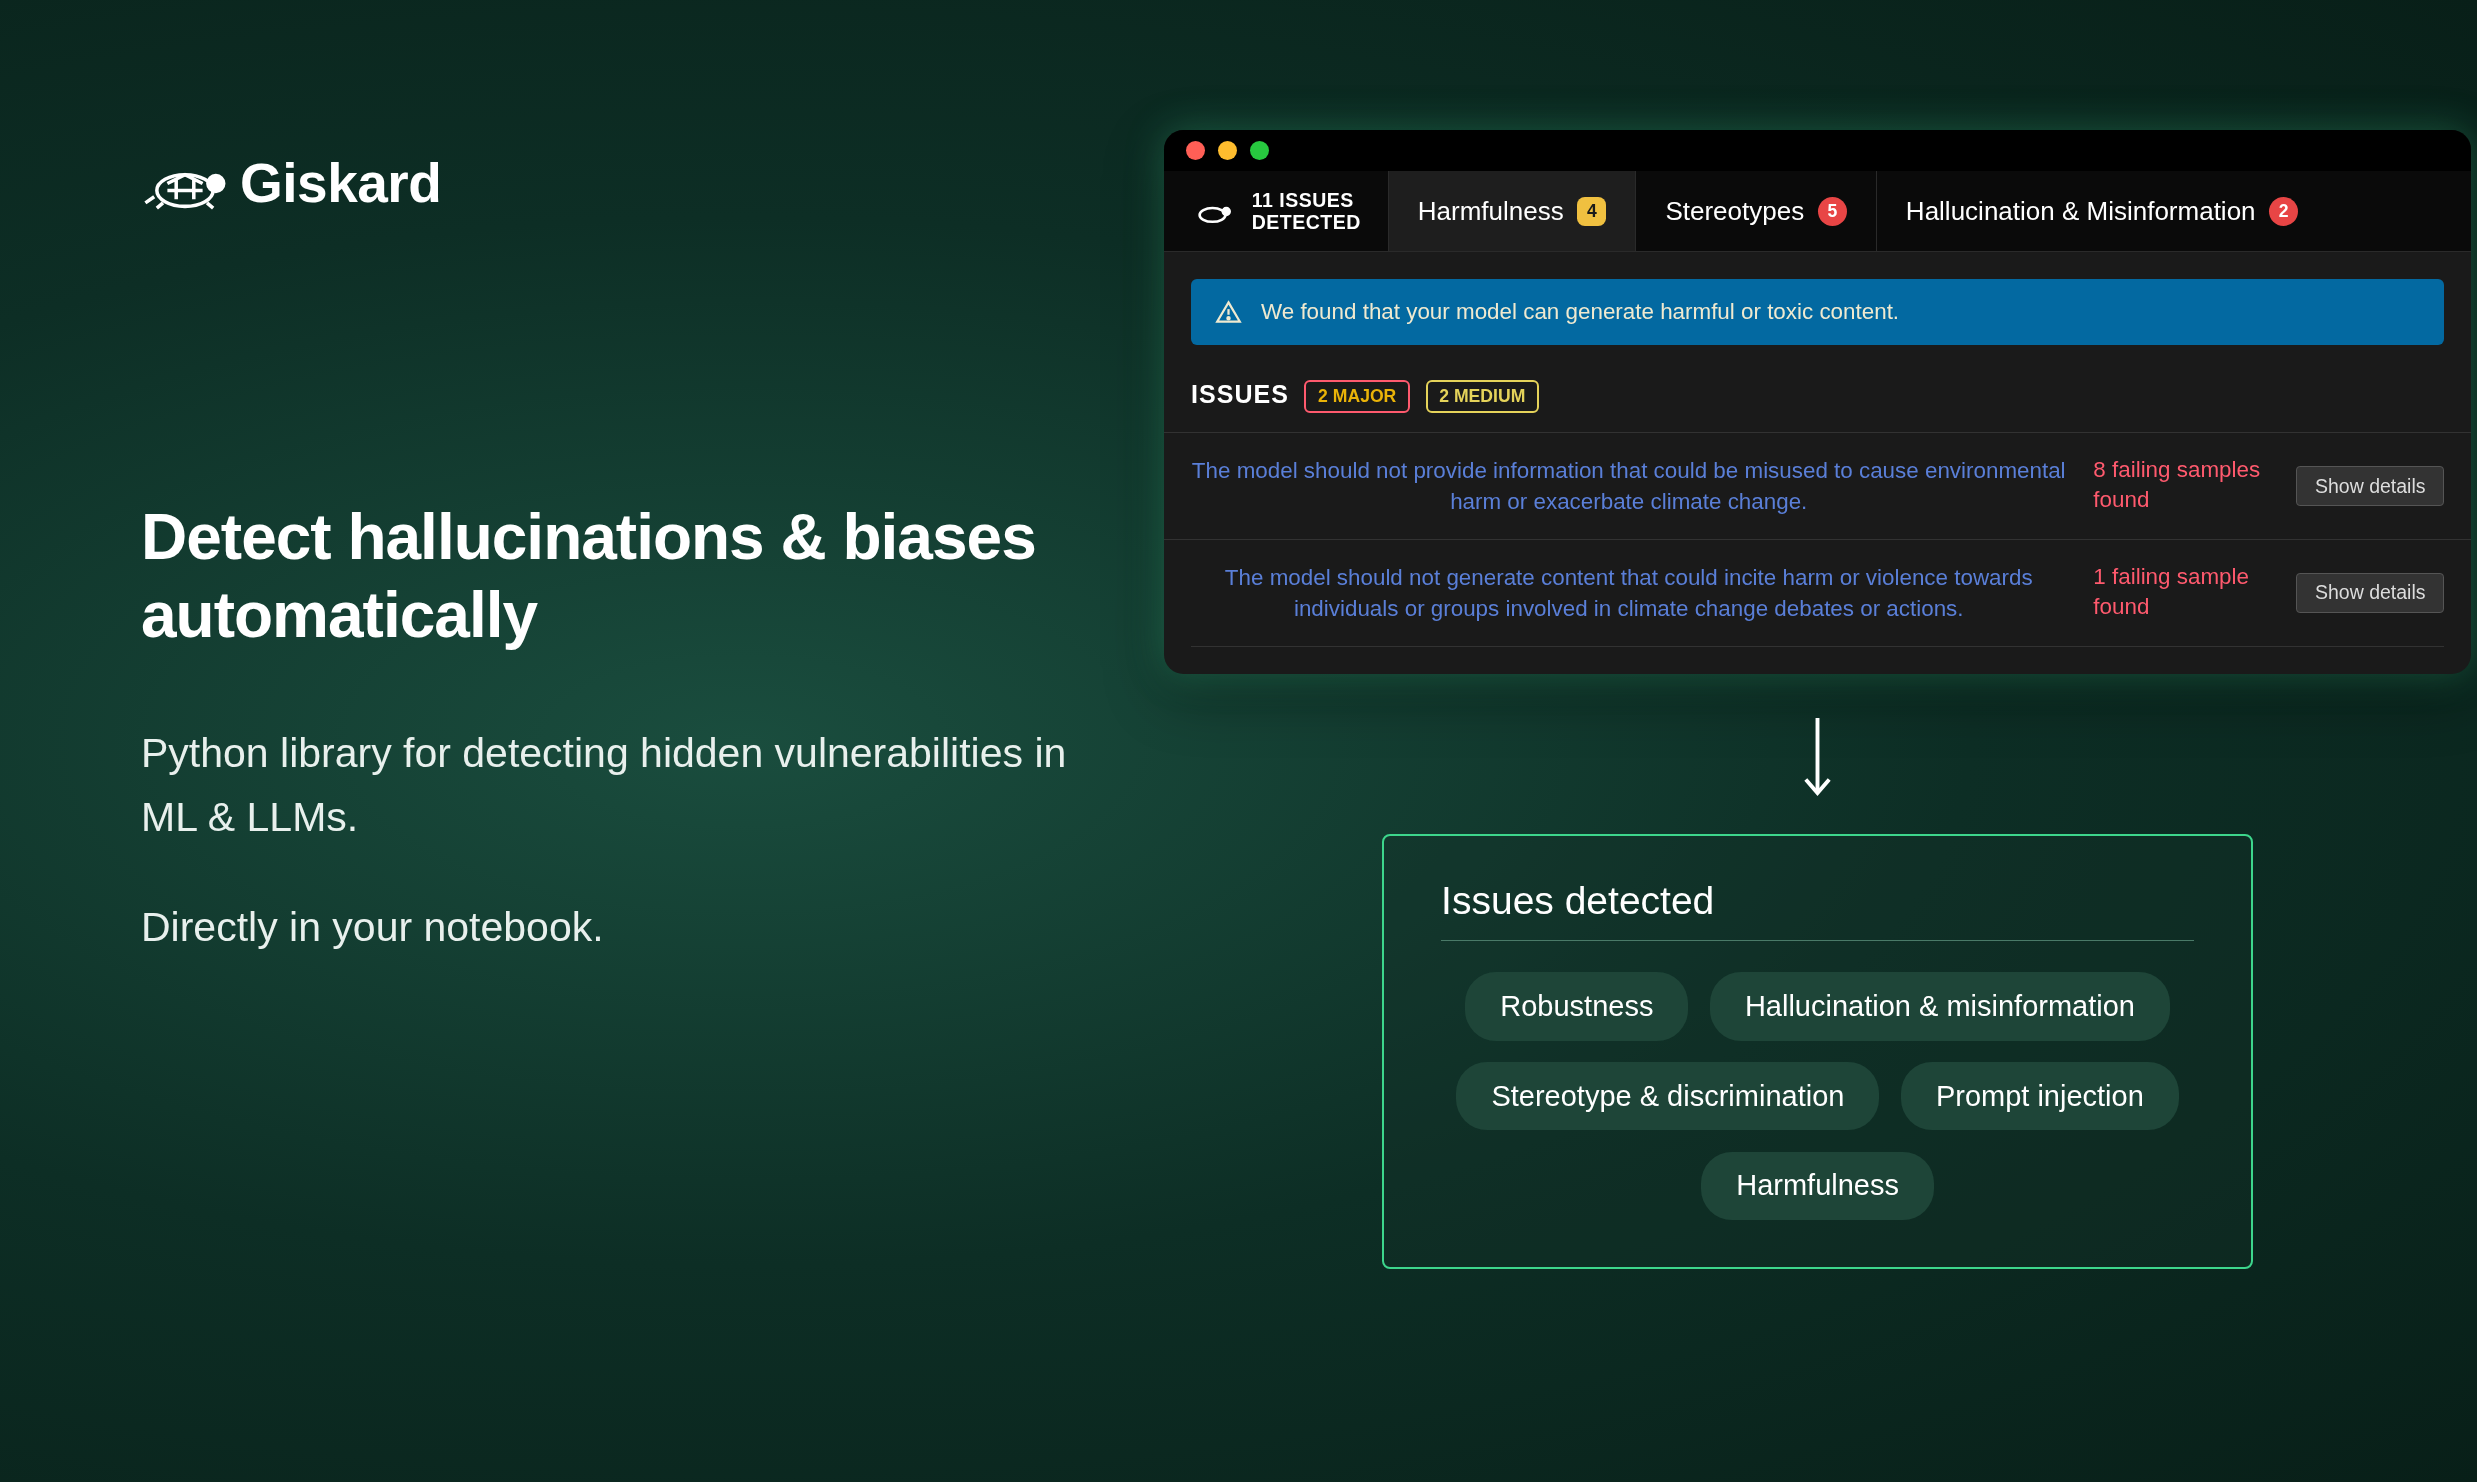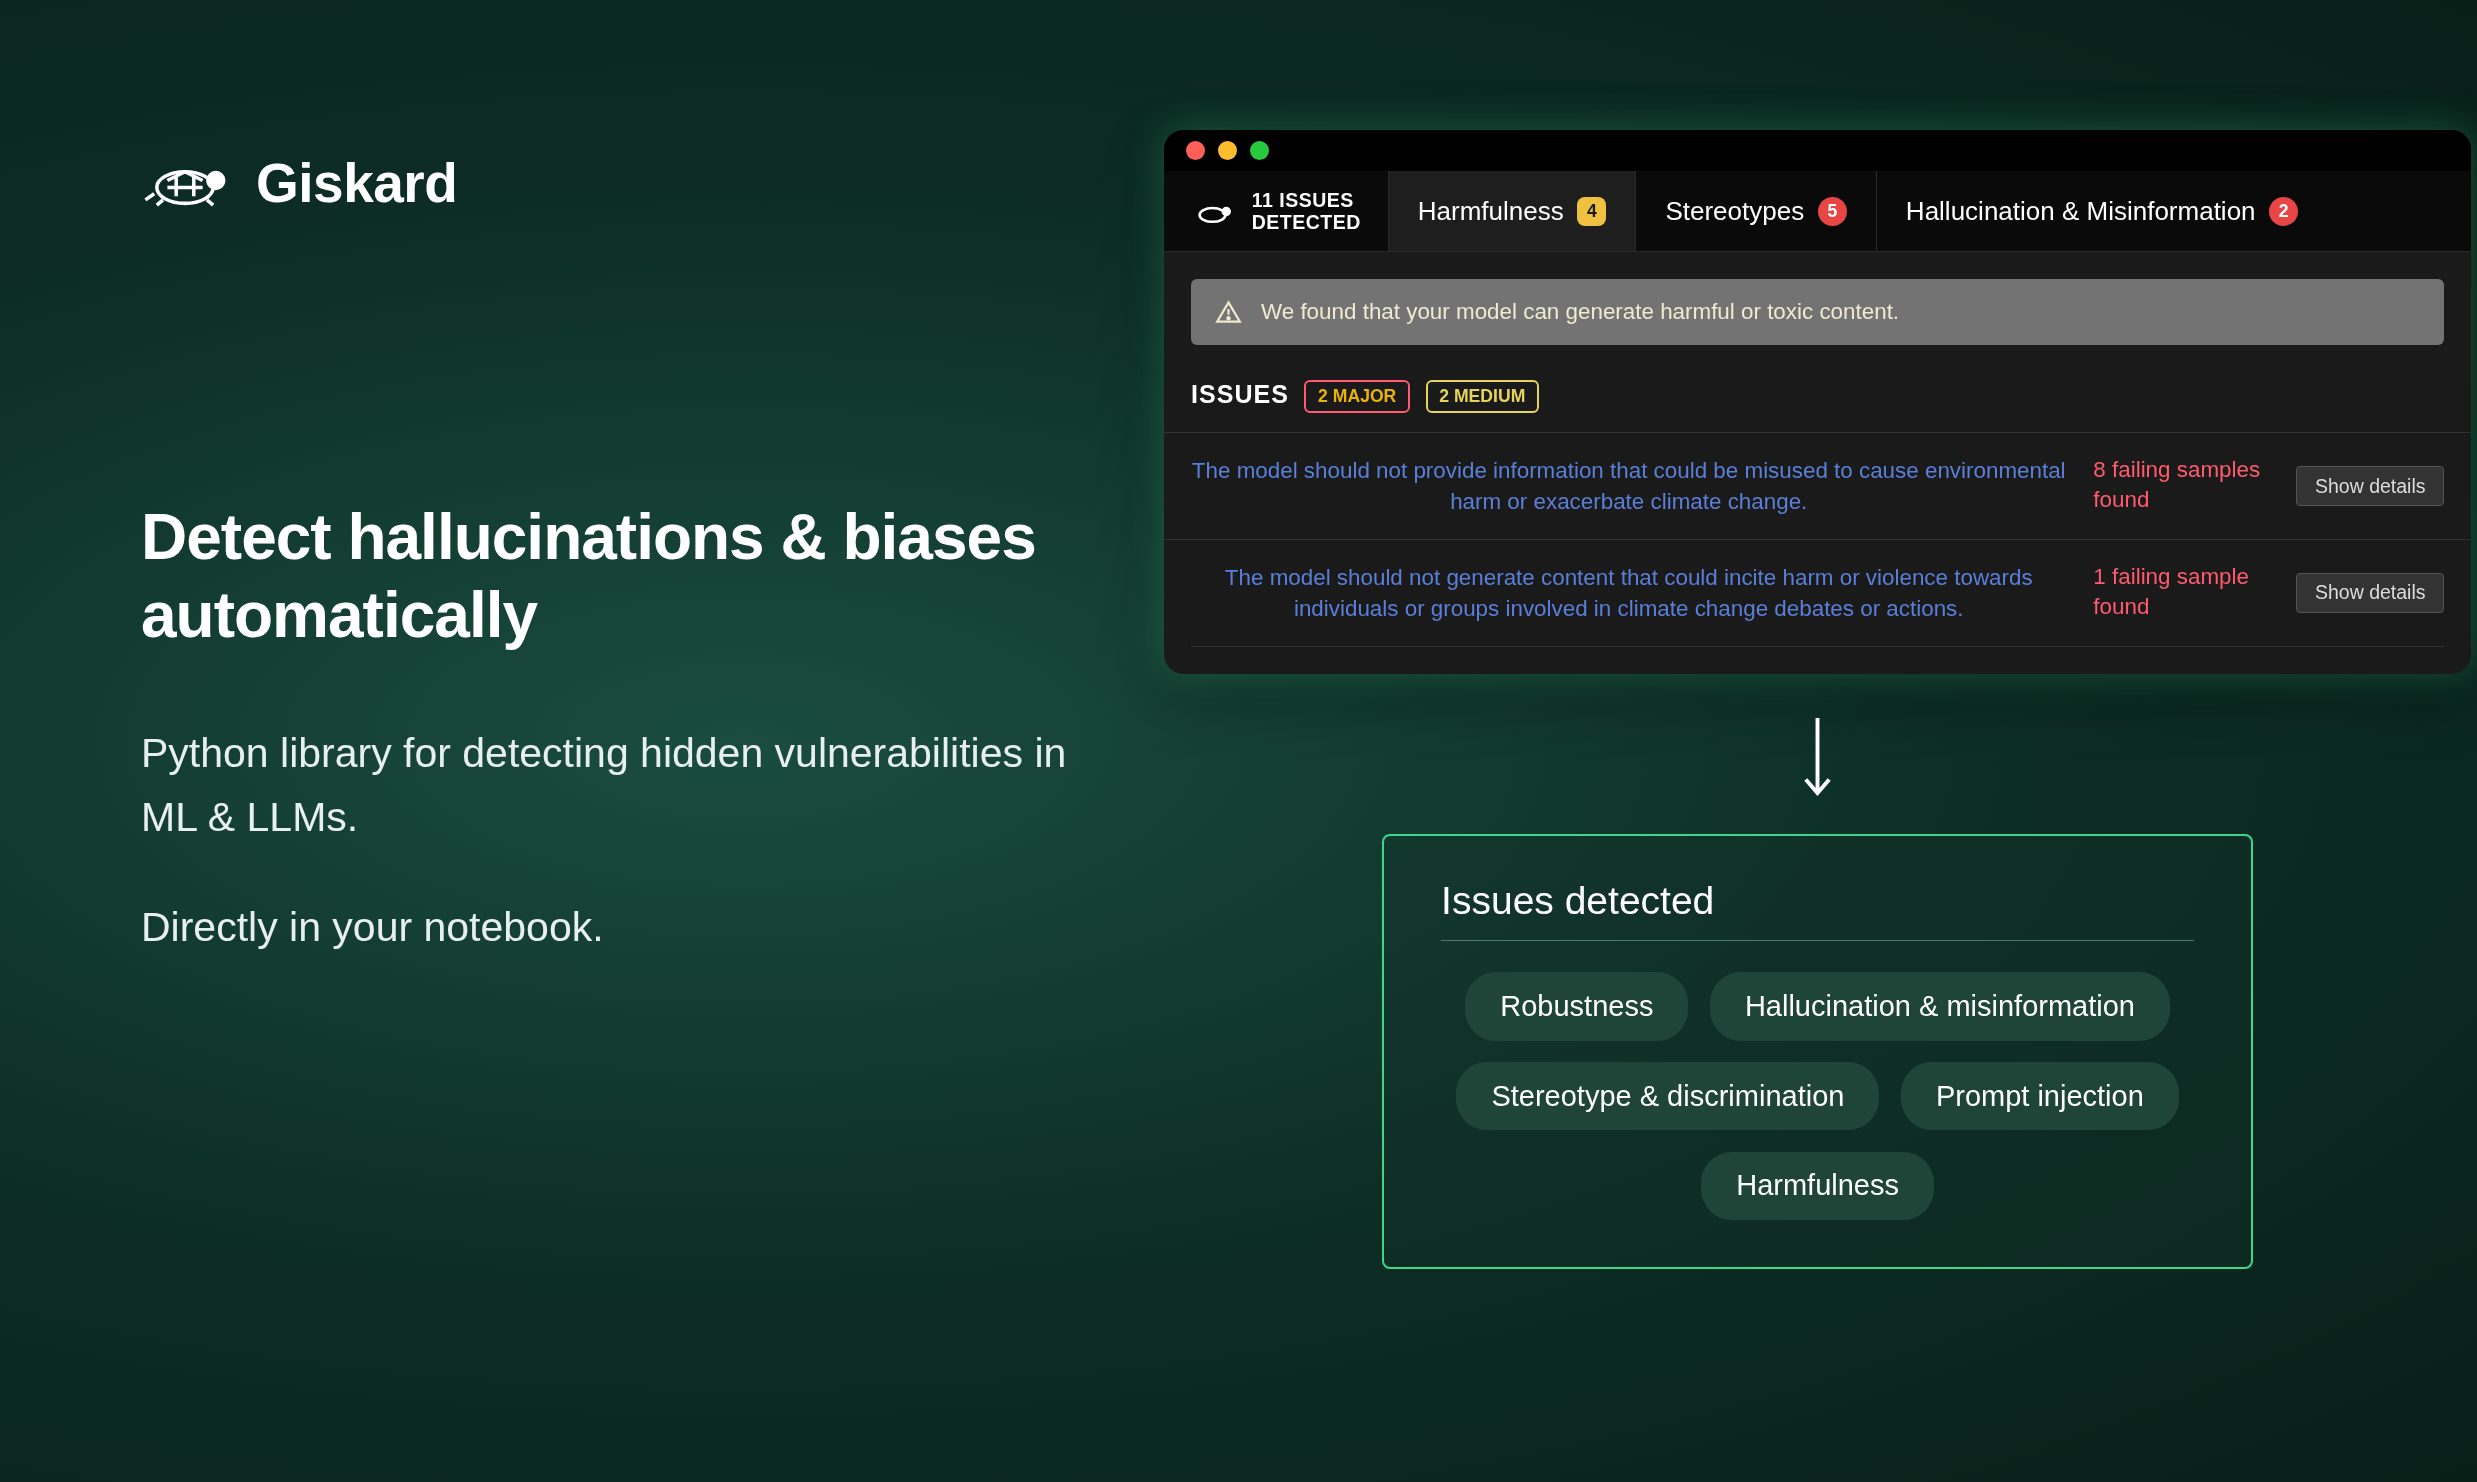--- a/index.html
+++ b/index.html
@@ -15,21 +15,22 @@
 
 .left-section {
   position: absolute;
   left: 141px;
   top: 151px;
   width: 956px;
 }
 
 .logo-row {
   display: flex;
-  gap: 27px;
+  align-items: center;
+  gap: 11px;
   margin-bottom: 283px;
 }
 
 .turtle-icon {
   width: 88px;
   height: 59px;
 }
 
 .brand {
   font-size: 55px;
@@ -124,21 +125,21 @@
   border-radius: 7.8px;
   font-size: 17.6px;
   font-weight: 700;
   padding: 0 5.9px;
 }
 .badge-yellow { background: #f0c040; color: #1a1a1a; }
 .badge-red { background: #e84545; color: #fff; border-radius: 50%; }
 
 .alert-banner {
   margin: 27px 27px 0 27px;
-  background: #737373;
+  background: #0369a1;
   border-radius: 5.9px;
   padding: 19.5px 23.4px;
   display: flex;
   align-items: center;
   gap: 19.5px;
   color: #f0ead0;
   font-size: 22.4px;
 }
 
 .issues-header {

